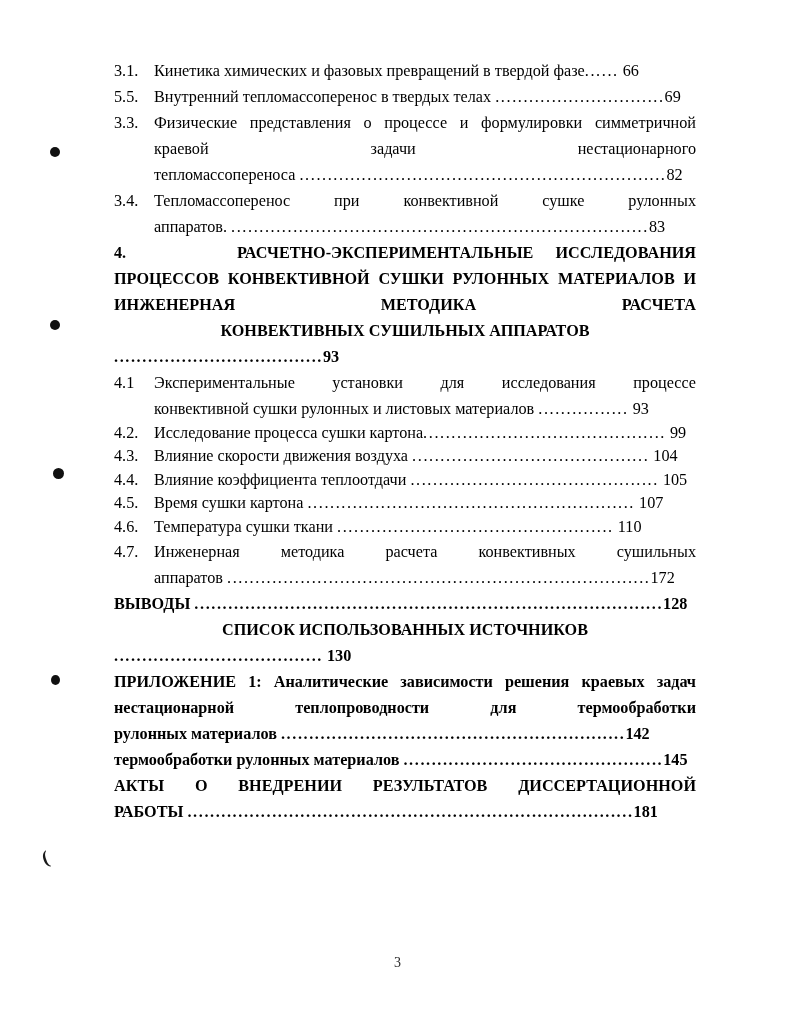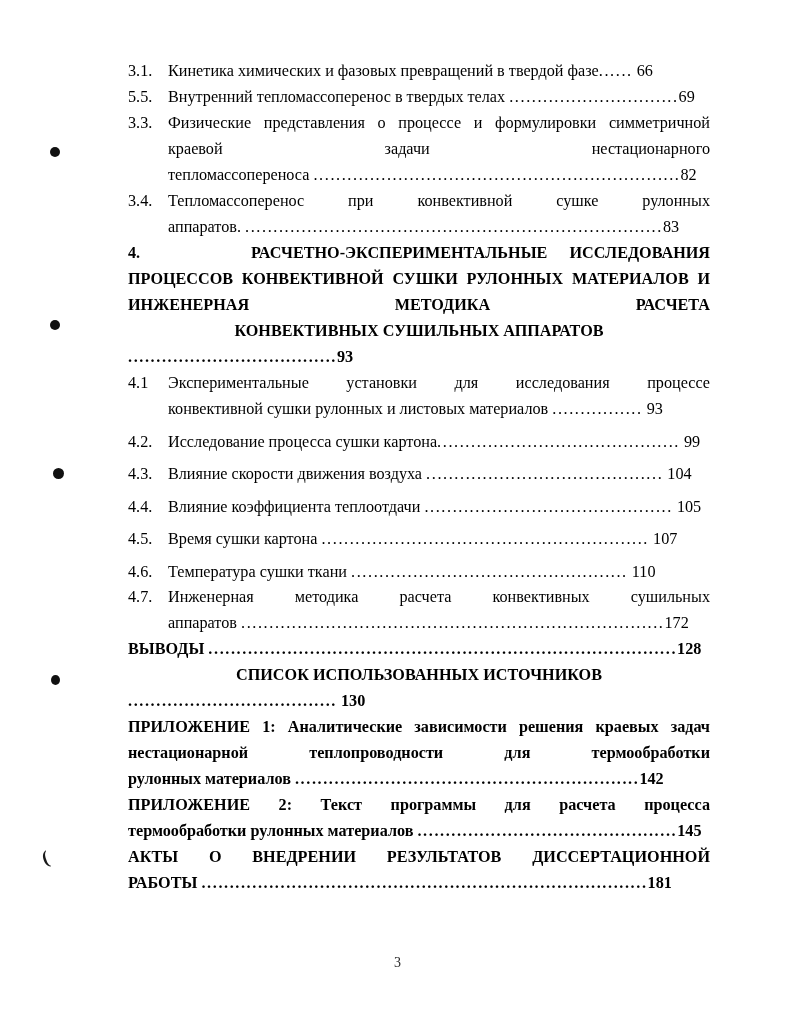--- a/index.html
+++ b/index.html
@@ -30,35 +30,35 @@
     font-family: "Liberation Serif", serif;
     color: #1a1a1a;
     line-height: 1;
     transform: rotate(-18deg);
     letter-spacing: -1px;
   }
 
   
   #toc {
     position: absolute;
-    left: 128px;
+    left: 114px;
     top: 58px;
     width: 582px;
   }
 
   
   .para {
     position: relative;
     font-size: 16.2px;
     line-height: 26px;
     text-align: justify;
     text-justify: inter-word;
     margin: 0;
   }
-  .para.tight { line-height: 23.4px; margin-top: 9px; }
+  .para.tight { line-height: 23.4px; }
 
   .para.bold { font-weight: bold; }
 
   
   .para.sub {
     padding-left: 40px;
     text-indent: -40px;
   }
   .para.sub .num {
     display: inline-block;
@@ -180,23 +180,20 @@
       <span>СПИСОК ИСПОЛЬЗОВАННЫХ ИСТОЧНИКОВ</span> <span class="tail"><span class="leader">.....................................</span>&nbsp;<span class="pageno">130</span></span>
     </div>
 
     <div class="para bold spread" style="padding-left:0; text-indent:0;">
       <span>ПРИЛОЖЕНИЕ 1: Аналитические зависимости решения краевых задач нестационарной теплопроводности для термообработки</span>
     </div>
     <div class="para bold lastline" style="padding-left:0; text-indent:0;">
       <span>рулонных материалов</span> <span class="tail"><span class="leader">.............................................................</span><span class="pageno">142</span></span>
     </div>
 
-    <div class="para bold spread" style="padding-left:0; text-indent:0;">
-      <span>ПРИЛОЖЕНИЕ 2: Текст программы для расчета процесса</span>
-    </div>
     <div class="para bold lastline" style="padding-left:0; text-indent:0;">
       <span>термообработки рулонных материалов</span> <span class="tail"><span class="leader">..............................................</span><span class="pageno">145</span></span>
     </div>
 
     <div class="para bold spread" style="padding-left:0; text-indent:0;">
       <span>АКТЫ О ВНЕДРЕНИИ РЕЗУЛЬТАТОВ ДИССЕРТАЦИОННОЙ</span>
     </div>
     <div class="para bold lastline" style="padding-left:0; text-indent:0;">
       <span>РАБОТЫ</span> <span class="tail"><span class="leader">...............................................................................</span><span class="pageno">181</span></span>
     </div>

